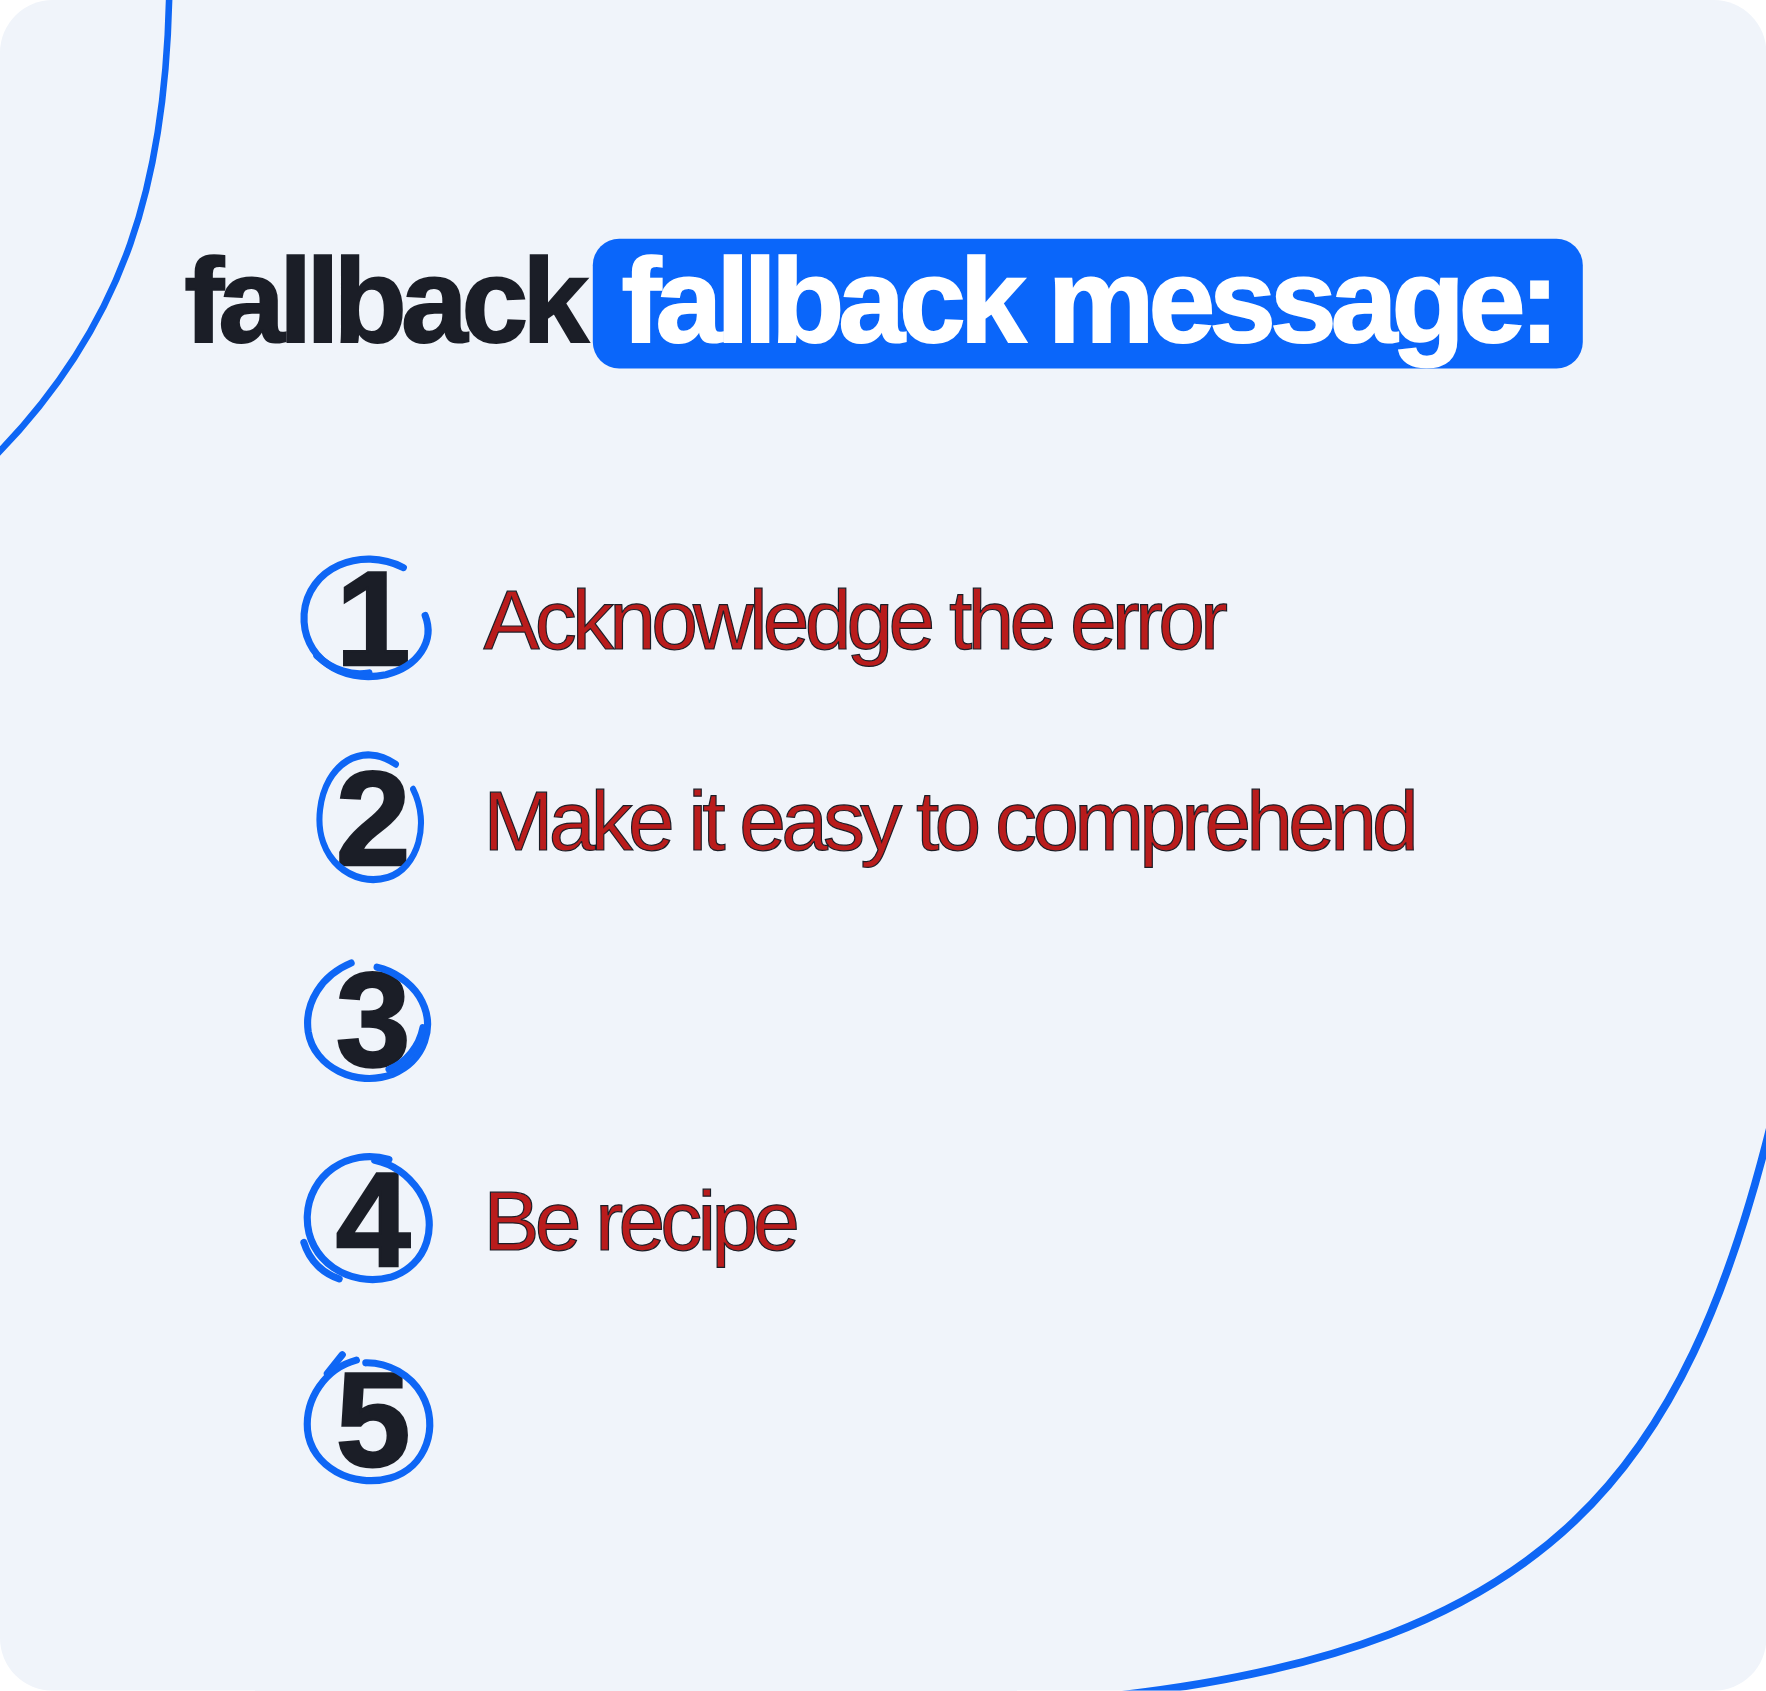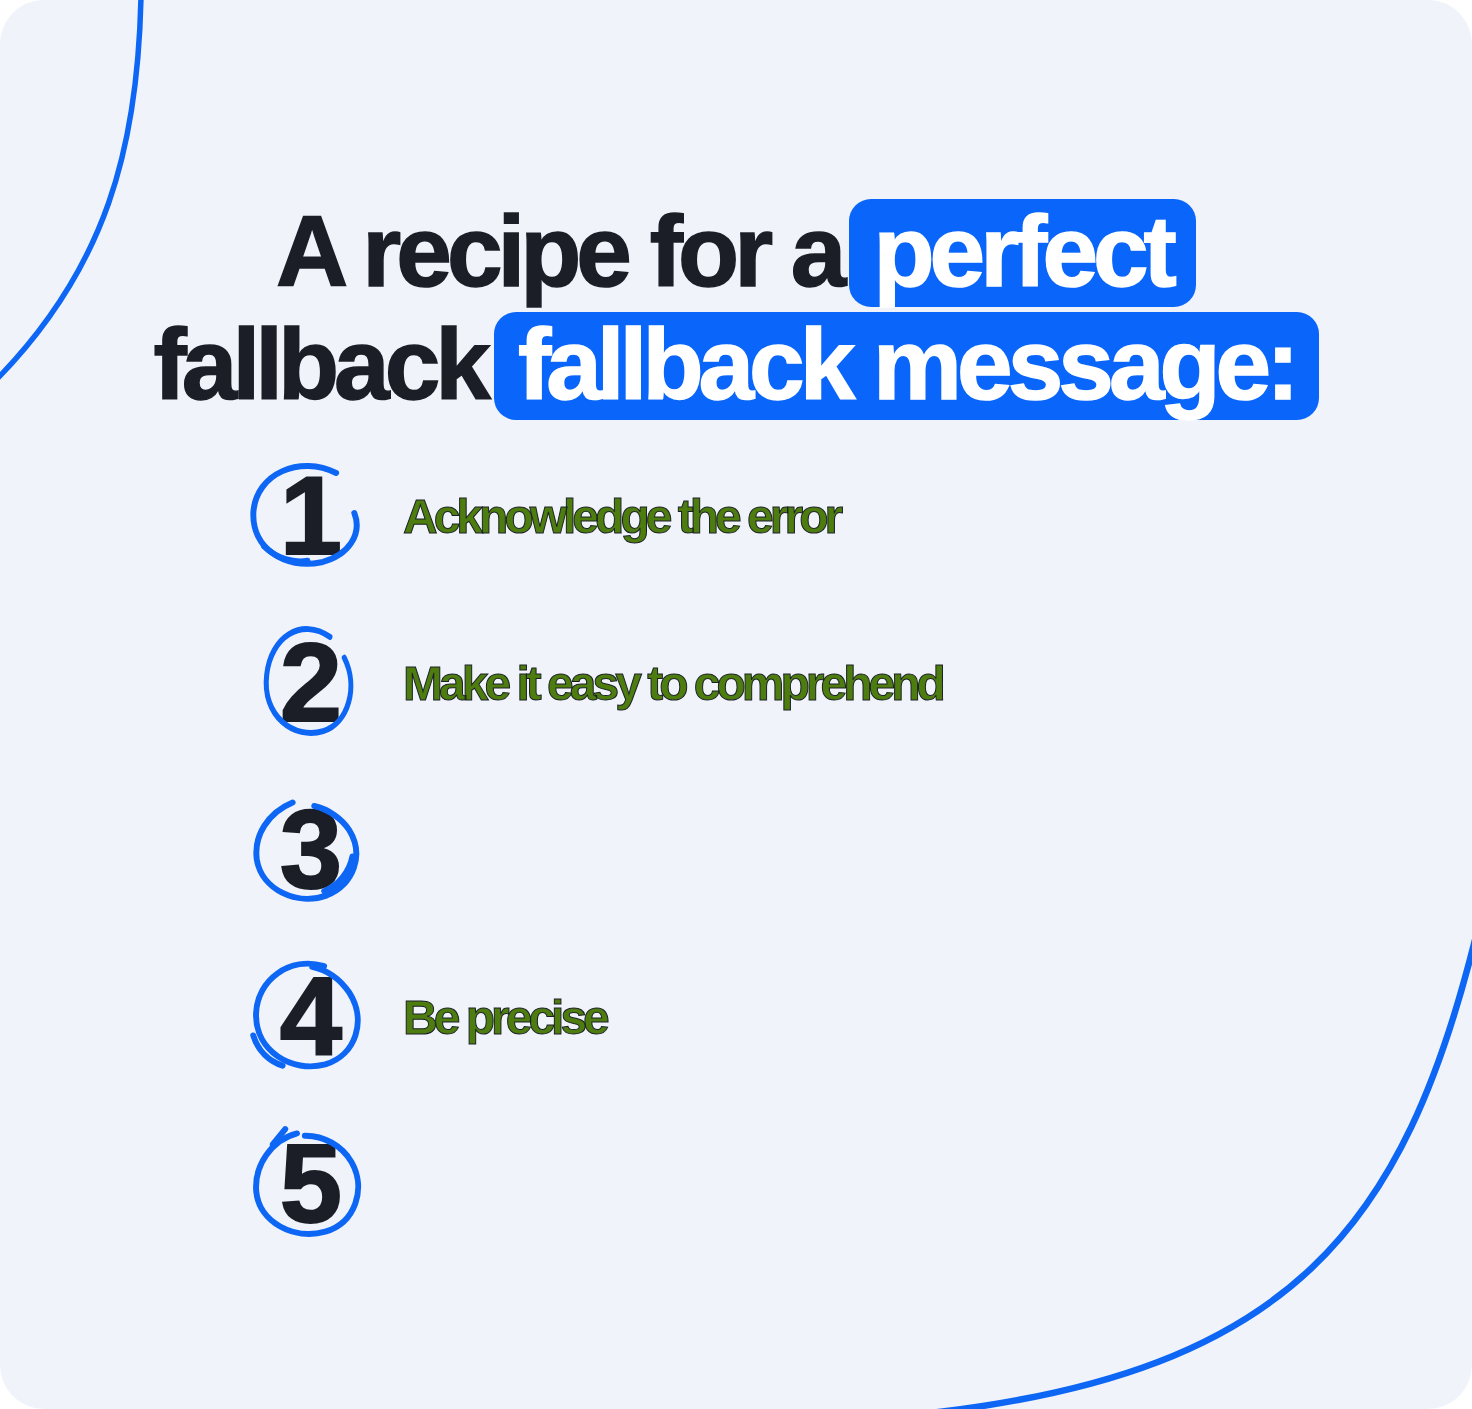--- a/index.html
+++ b/index.html
@@ -63,41 +63,40 @@
     -webkit-text-stroke: 2px #1B1E27;
     line-height: 1;
     padding-bottom: 6px;
   }
   .scribble {
     position: absolute; inset: 0;
     width: 132px; height: 121px;
     overflow: visible;
   }
   .label {
-    font-size: 48px;
-    font-weight: bold;
+    font-size: 70px;
+    font-weight: normal;
     letter-spacing: -4px;
-    color: #4d7c0f;
+    color: #b91c1c;
     -webkit-text-stroke: 1px #1B1E27;
     white-space: nowrap;
     padding-bottom: 4px;
   }
 </style>
 </head>
 <body>
 
 <div class="card">
 
   <svg class="corner-curves" viewBox="0 0 1472 1409">
     <path d="M 141 -4 C 138 148 106 268 -4 380" fill="none" stroke="#0E66F5" stroke-width="5.5"></path>
     <path d="M 1476 936 C 1404 1226 1292 1372 930 1413" fill="none" stroke="#0E66F5" stroke-width="6.5"></path>
   </svg>
 
   <h1 class="title">
-    <div class="title-line"><span>A recipe for a</span><span class="hl">perfect</span></div>
     <div class="title-line"><span>fallback</span><span class="hl">fallback message:</span></div>
   </h1>
 
   <div class="steps">
 
     <div class="step">
       <div class="num-wrap">
         <svg class="scribble" viewBox="0 0 132 122">
           <g fill="none" stroke="#0E66F5" stroke-width="6" stroke-linecap="round" transform="rotate(-6 66 61)">
             <path d="M 96 18 C 62 -4 16 10 9 48 C 3 84 34 110 72 106 C 100 102 116 82 110 60"></path>
@@ -136,21 +135,21 @@
     <div class="step">
       <div class="num-wrap">
         <svg class="scribble" viewBox="0 0 132 122">
           <g fill="none" stroke="#0E66F5" stroke-width="6" stroke-linecap="round" transform="rotate(-3 66 61)">
             <path d="M 82 8 C 48 -4 14 18 11 52 C 8 90 44 114 78 107 C 110 99 122 64 106 36 C 97 21 85 12 70 8"></path>
             <path d="M 7 74 C 11 90 22 101 35 106"></path>
           </g>
         </svg>
         <span class="num">4</span>
       </div>
-      <div class="label">Be precise</div>
+      <div class="label">Be recipe</div>
     </div>
 
     <div class="step">
       <div class="num-wrap">
         <svg class="scribble" viewBox="0 0 132 122">
           <g fill="none" stroke="#0E66F5" stroke-width="6" stroke-linecap="round" transform="rotate(2 66 61)">
             <path d="M 50 8 C 24 16 8 42 11 68 C 15 99 51 116 82 106 C 112 96 122 61 106 35 C 96 19 77 9 58 10"></path>
             <path d="M 38 4 L 26 20"></path>
           </g>
         </svg>

